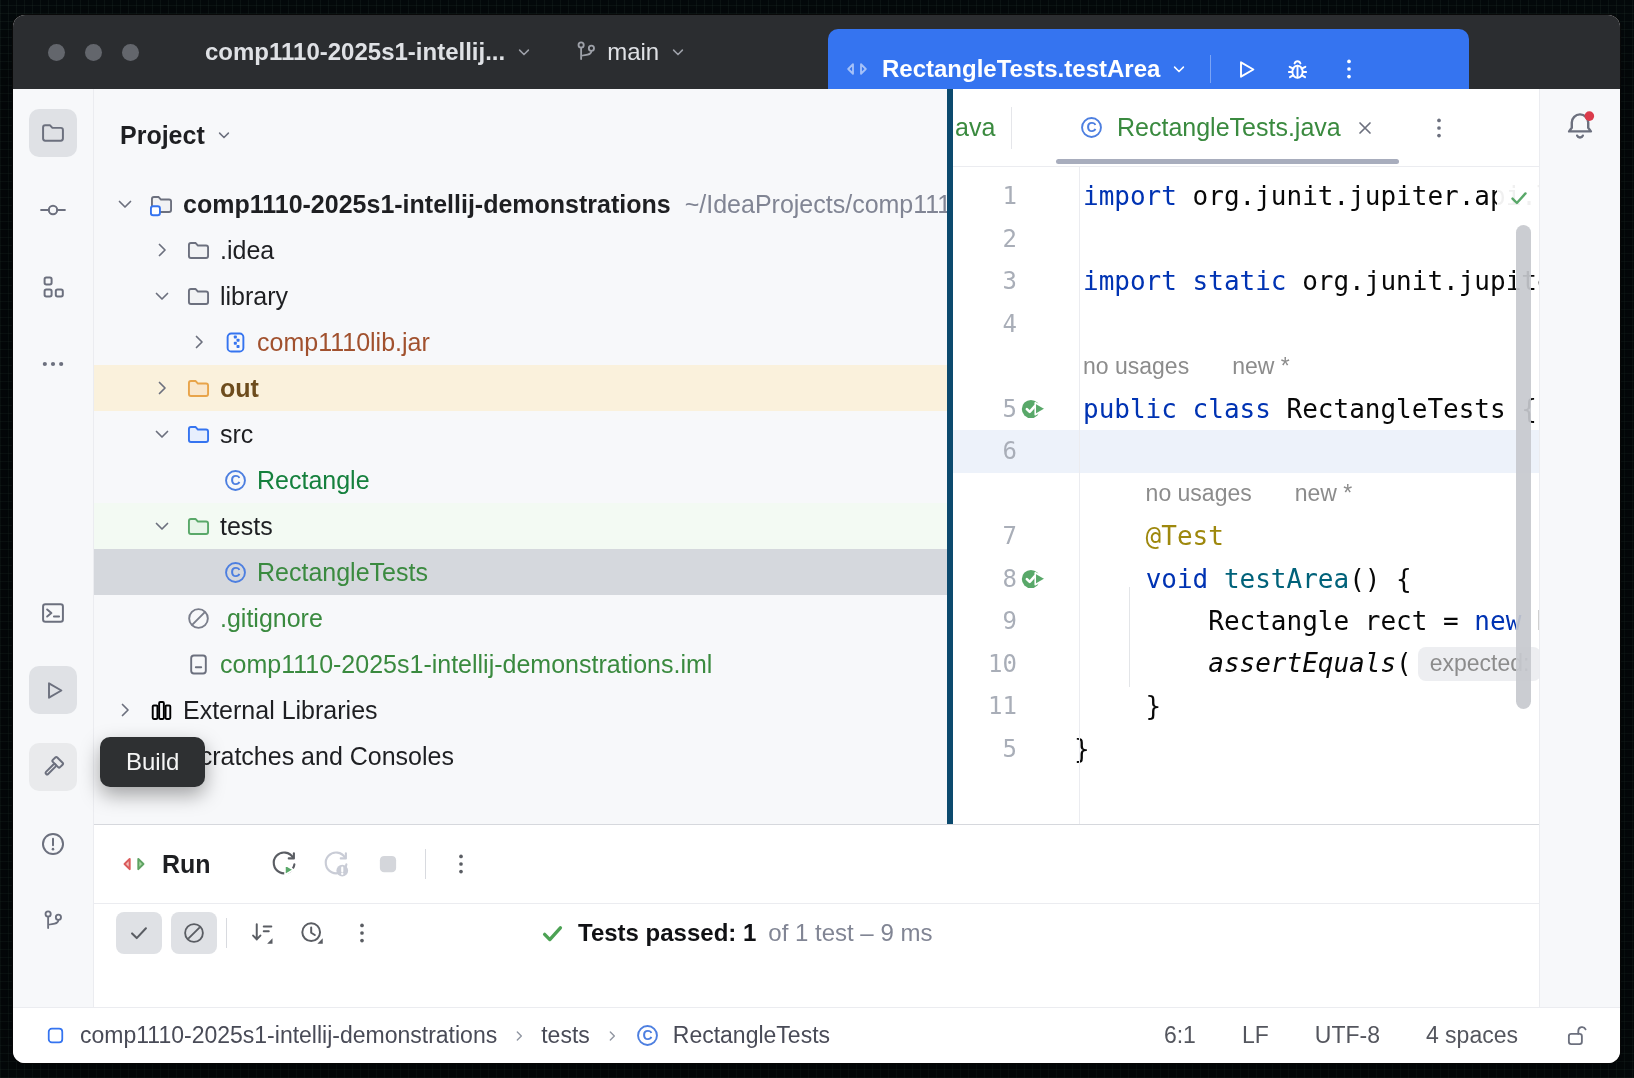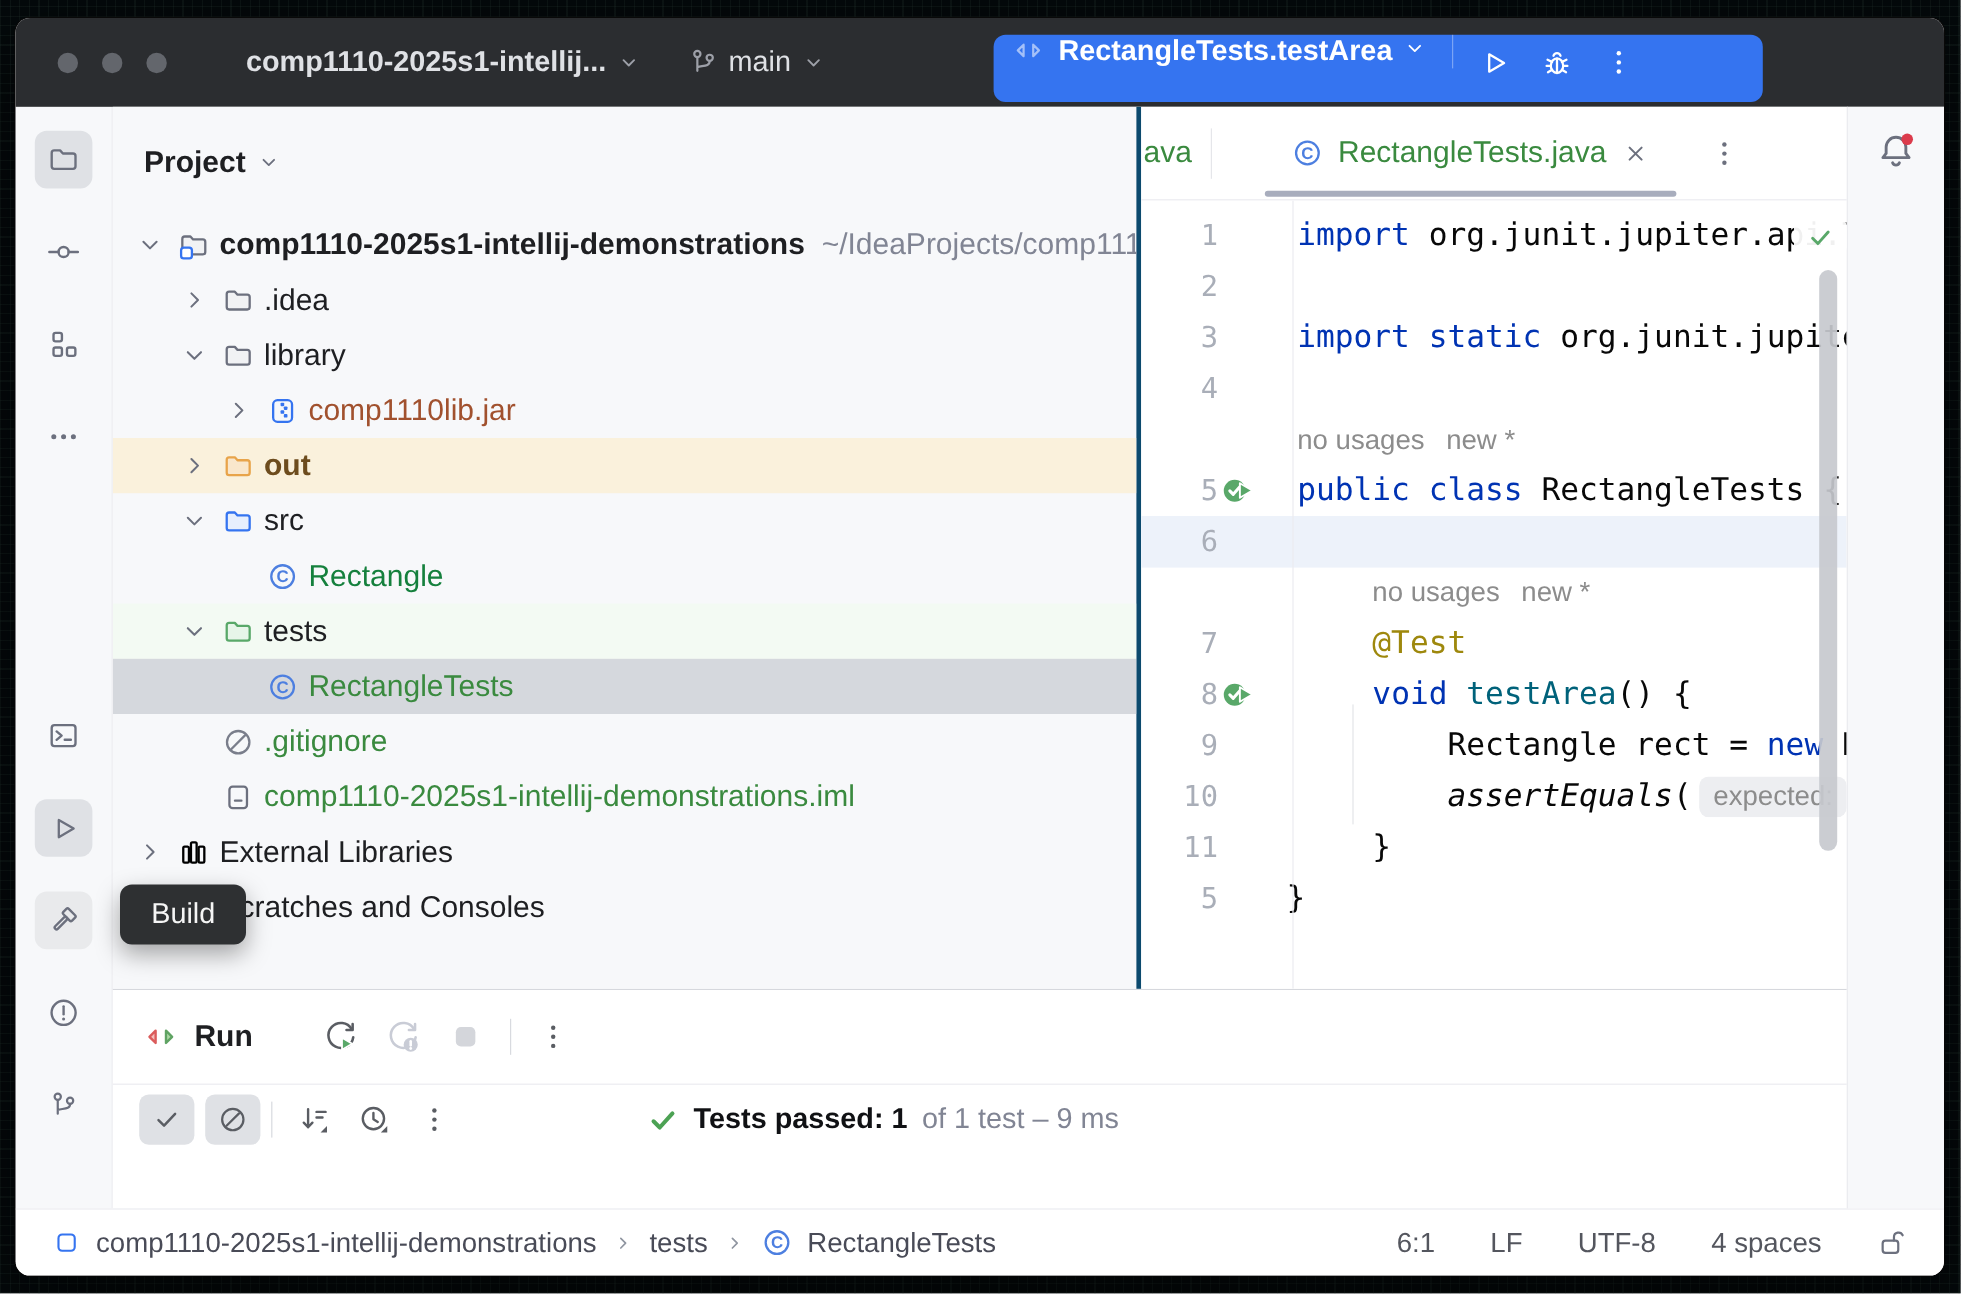--- a/index.html
+++ b/index.html
@@ -14,39 +14,39 @@
     box-shadow:0 24px 70px rgba(0,0,0,.6), 0 0 0 1px #0b0b0b;}
   
   .titlebar{height:74px;background:#2B2D30;flex:none;display:flex;align-items:center;position:relative;}
   .traffic{display:flex;gap:20px;margin-left:35px;}
   .traffic span{width:17px;height:17px;border-radius:50%;background:#63666C;}
   .tb-title{margin-left:66px;display:flex;align-items:center;gap:8px;color:#DFE1E5;font-size:24px;font-weight:600;}
   .tb-branch{margin-left:38px;display:flex;align-items:center;gap:8px;color:#DFE1E5;font-size:24px;}
   .icon{display:inline-flex;align-items:center;justify-content:center;}
   .icon svg{display:block;}
   .run-widget{position:absolute;left:815px;top:14px;width:609px;height:56px;border-radius:10px;
-    background:#3574F0;display:flex;align-items:flex-start;padding:0 16px;color:#fff;}
+    background:#3574F0;display:flex;align-items:center;padding:12px 16px;color:#fff;}
   .run-widget .cfg-label{font-size:24px;font-weight:600;margin-left:12px;white-space:nowrap;}
   .rw-chev{margin-left:8px;}
   .rw-div{width:1px;height:28px;background:rgba(255,255,255,.35);margin:0 8px 0 20px;}
   .rw-btn{width:52px;height:46px;display:flex;align-items:center;justify-content:center;}
   
   .main{flex:1;display:flex;min-height:0;}
   .stripe{width:80px;flex:none;background:#F7F8FA;display:flex;flex-direction:column;align-items:center;}
   .stripe-left{border-right:1px solid #EBECF0;padding-top:20px;}
   .stripe-right{border-left:1px solid #EBECF0;position:relative;}
   .sgroup{display:flex;flex-direction:column;gap:29px;align-items:center;}
   .sgroup.bottom{margin-top:auto;padding-bottom:62px;}
   .sbtn{width:48px;height:48px;border-radius:10px;display:flex;align-items:center;justify-content:center;color:#6C707E;}
   .sbtn.sel{background:#DFE1E5;}
   .sbtn.hov{background:#E9EAEC;}
   .center{flex:1;display:flex;flex-direction:column;min-width:0;}
   .center-top{flex:1;display:flex;min-height:0;}
   
-  .project-panel{width:853px;flex:none;background:#F7F8FA;border-right:4px solid #0c4a6e;overflow:hidden;position:relative;}
+  .project-panel{width:853px;flex:none;background:#F7F8FA;border-right:6px solid #0c4a6e;overflow:hidden;position:relative;}
   .panel-head{height:92px;display:flex;align-items:center;padding-left:26px;gap:8px;}
   .panel-head .ph-label{font-size:25px;font-weight:700;color:#1E1F22;}
   .trow{height:46px;display:flex;align-items:center;white-space:nowrap;}
   .trow.selected{background:#D5D8DD;}
   .tchev{width:35px;flex:none;display:flex;align-items:center;justify-content:flex-start;color:#6C707E;}
   .ticon{width:35px;flex:none;display:flex;align-items:center;}
   .tlabel{font-size:25px;color:#1E1F22;}
   .tlabel.bold{font-weight:700;}
   .tpath{font-size:25px;color:#818594;margin-left:14px;}
   
@@ -62,21 +62,21 @@
   .gutter-divider{position:absolute;left:126px;top:0;bottom:0;width:1px;background:#EBECF0;}
   .indent-guide{position:absolute;left:176px;top:420px;height:100px;width:1px;background:#E3E5E8;}
   .crow{display:flex;align-items:center;height:42.5px;font-family:"DejaVu Sans Mono",monospace;font-size:26px;color:#080808;}
   .crow.current{background:#EDF2FA;}
   .crow .ln{width:64px;flex:none;text-align:right;font-size:24px;color:#A9AEB8;}
   .crow .gicon{width:34px;flex:none;display:flex;align-items:center;justify-content:center;}
   .crow .gap{width:28px;flex:none;}
   .crow .src{flex:1;min-width:0;overflow:hidden;white-space:pre;padding-left:4px;}
   .crow .src.clipL{margin-left:-9px;}
   .hintsrc{font-family:"Liberation Sans",sans-serif;font-size:23px;color:#8C8C8C;}
-  .hintsrc .hp2{margin-left:18px;text-align:right;}
+  .hintsrc .hp2{margin-left:43px;text-align:right;}
   .tk-kw{color:#0033B3;}
   .tk-ann{color:#9E880D;}
   .tk-meth{color:#00627A;}
   .tk-ital{font-style:italic;}
   .tk-inlay{display:inline-block;background:#EDEEF1;border-radius:8px;padding:3px 12px 4px;
     font-family:"Liberation Sans",sans-serif;font-size:23px;color:#8C8C8C;margin-left:6px;vertical-align:1px;}
   .inspection{position:absolute;left:544px;top:14px;width:44px;height:33px;border-radius:8px;
     background:rgba(255,255,255,.94);display:flex;align-items:center;justify-content:center;z-index:6;}
   .scrollthumb{position:absolute;right:8px;top:58px;width:15px;height:484px;border-radius:8px;background:#C7C9CE;opacity:.92;z-index:5;}
   .bell-wrap{position:absolute;top:20px;left:50%;transform:translateX(-50%);color:#6C707E;}

